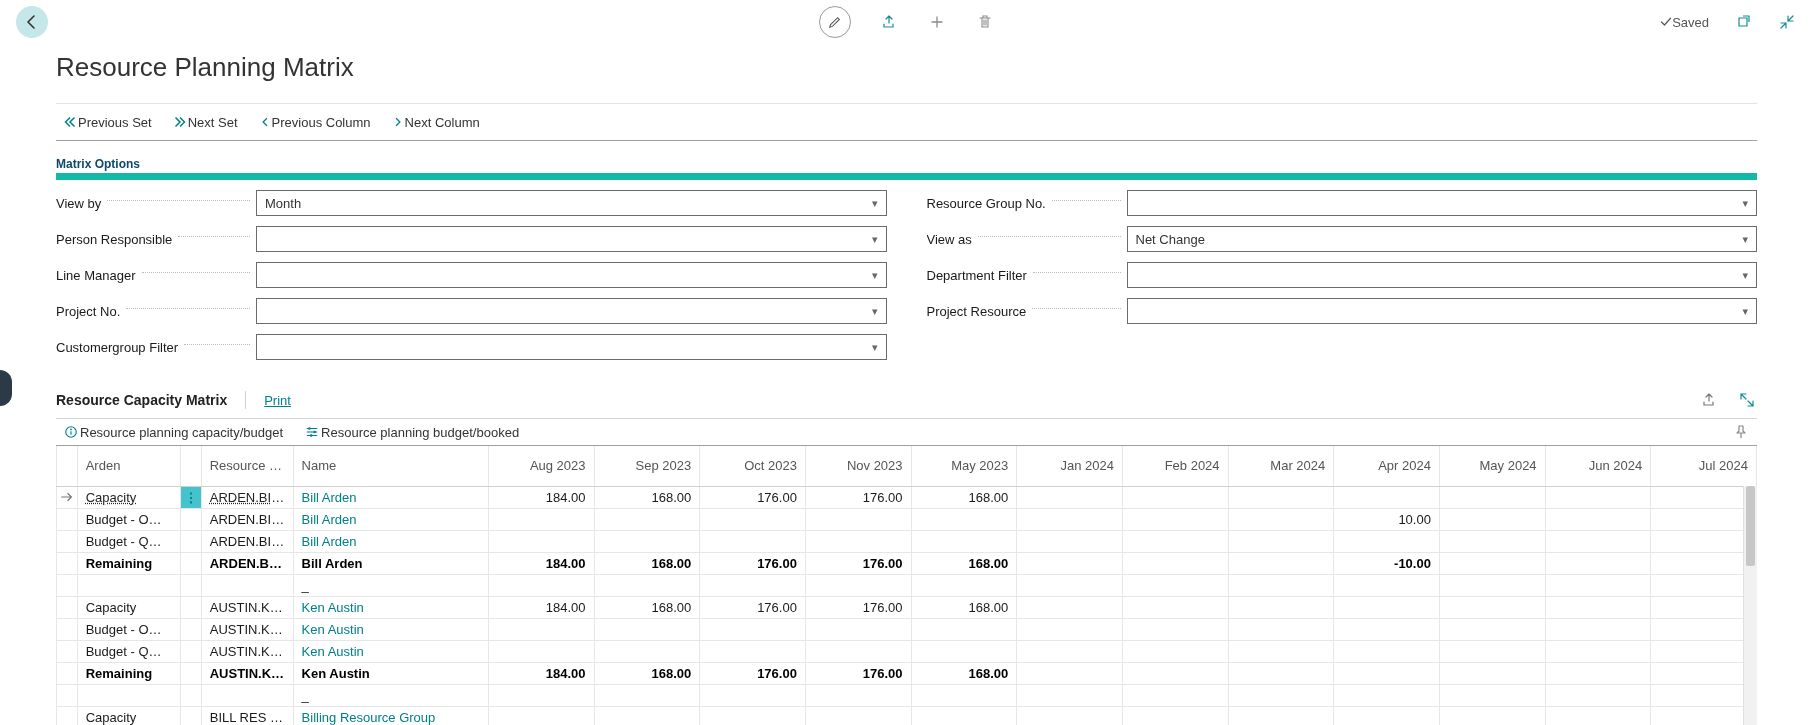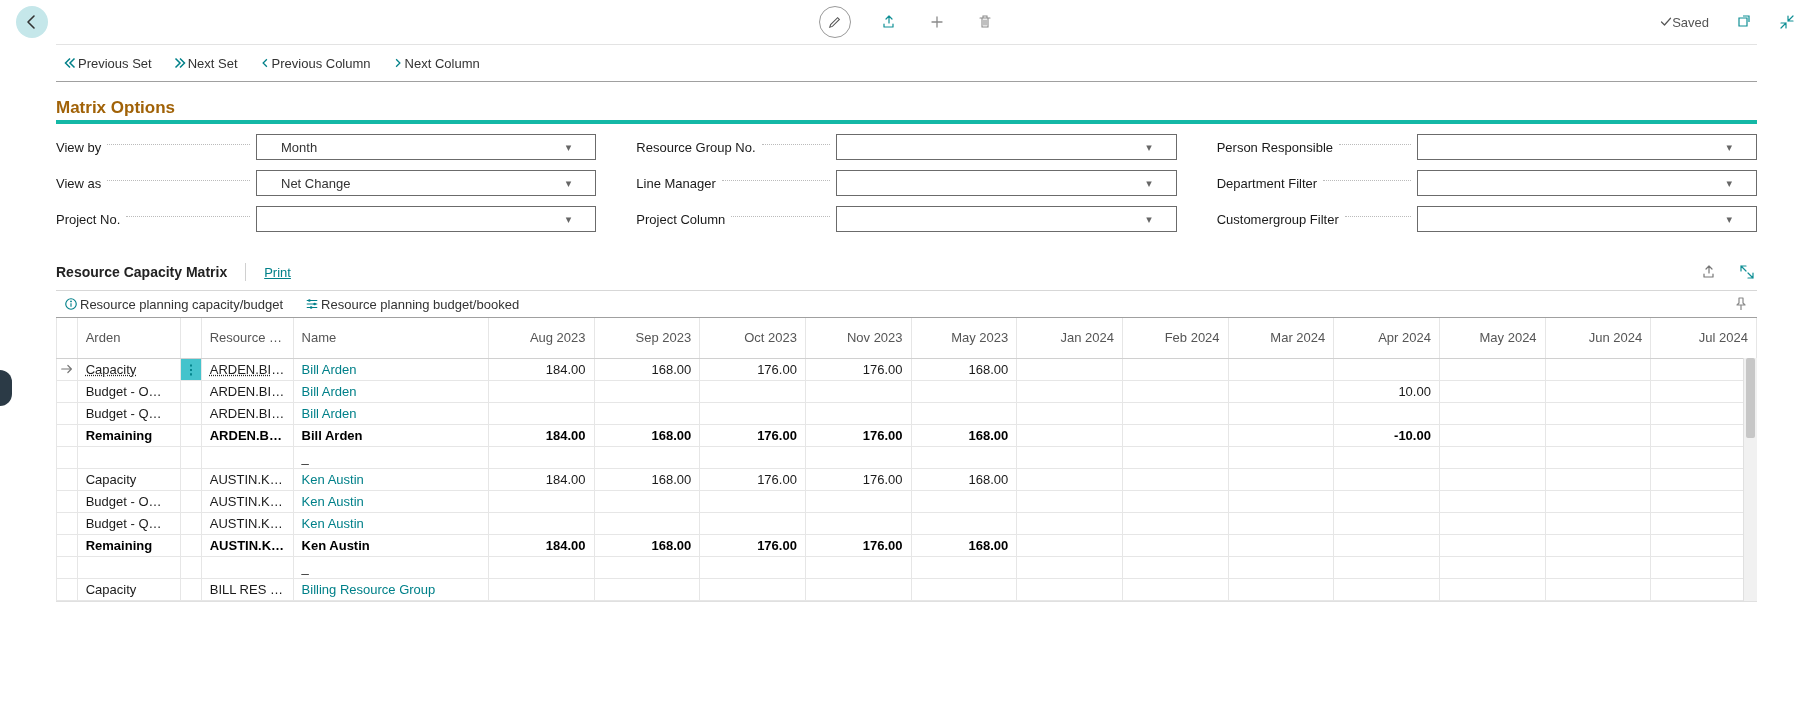--- a/index.html
+++ b/index.html
@@ -78,31 +78,31 @@
     padding: 0 8px;
   }
   .nav-item {
     display: flex; align-items: center; gap: 2px;
     cursor: pointer;
     color: #333;
   }
   .nav-item .nav-icon { color: #008089; }
   
   .section-heading {
-    font-size: 17px;
+    font-size: 12px;
     font-weight: 600;
-    color: #a16207;
+    color: #0c4a6e;
     margin: 16px 0 10px 0;
-    border-bottom: 4px solid #14b8a6;
+    border-bottom: 7px solid #14b8a6;
     padding-bottom: 2px;
   }
   
   .options {
     display: grid;
-    grid-template-columns: repeat(3, 1fr);
+    grid-template-columns: repeat(2, 1fr);
     column-gap: 40px;
     row-gap: 10px;
     margin-bottom: 30px;
   }
   .field {
     display: flex; align-items: center;
   }
   .label-wrap {
     display: flex; align-items: center;
     width: 200px;
@@ -114,21 +114,21 @@
     margin: 0 6px;
     height: 0;
     transform: translateY(-3px);
   }
   .select {
     flex: 1;
     height: 26px;
     border: 1px solid #6b6b6b;
     background: #fff;
     display: flex; align-items: center; justify-content: space-between;
-    padding: 0 24px;
+    padding: 0 8px;
     cursor: pointer;
     color: #333;
     font-size: 13px;
     min-width: 260px;
   }
   .select .chev { color: #666; font-size: 11px; }
   
   .sub-header-row {
     display: flex; align-items: center;
     gap: 18px;
@@ -286,20 +286,21 @@
     </div>
     <div class="icon-btn">
       <svg width="16" height="16" viewBox="0 0 16 16">
           <path d="M2 14 L7 9 M7 14 V9 H2 M14 2 L9 7 M9 2 V7 H14" stroke="#0f8f95" stroke-width="1.2" fill="none" stroke-linecap="round"></path>
         </svg>
     </div>
   </div>
 </div>
 
 <div class="content">
+  <div class="page-title">Resource Planning Matrix</div>
 
   <div class="nav-bar">
     <div class="nav-item">
       <span class="nav-icon">
         <svg width="12" height="12" viewBox="0 0 16 16">
             <path d="M8 2 L2 8 L8 14 M14 2 L8 8 L14 14" stroke="#008089" stroke-width="2" fill="none"></path>
           </svg>
       </span>
       <span>Previous Set</span>
     </div>
@@ -400,21 +401,21 @@
           <span>Project No.</span>
           <span class="dots"></span>
         </div>
       <div class="select">
           <span></span>
           <span class="chev">▾</span>
         </div>
     </div>
     <div class="field">
       <div class="label-wrap">
-          <span>Project Column</span>
+          <span>Project Resource</span>
           <span class="dots"></span>
         </div>
       <div class="select">
           <span></span>
           <span class="chev">▾</span>
         </div>
     </div>
     <div class="field">
       <div class="label-wrap">
           <span>Customergroup Filter</span>

